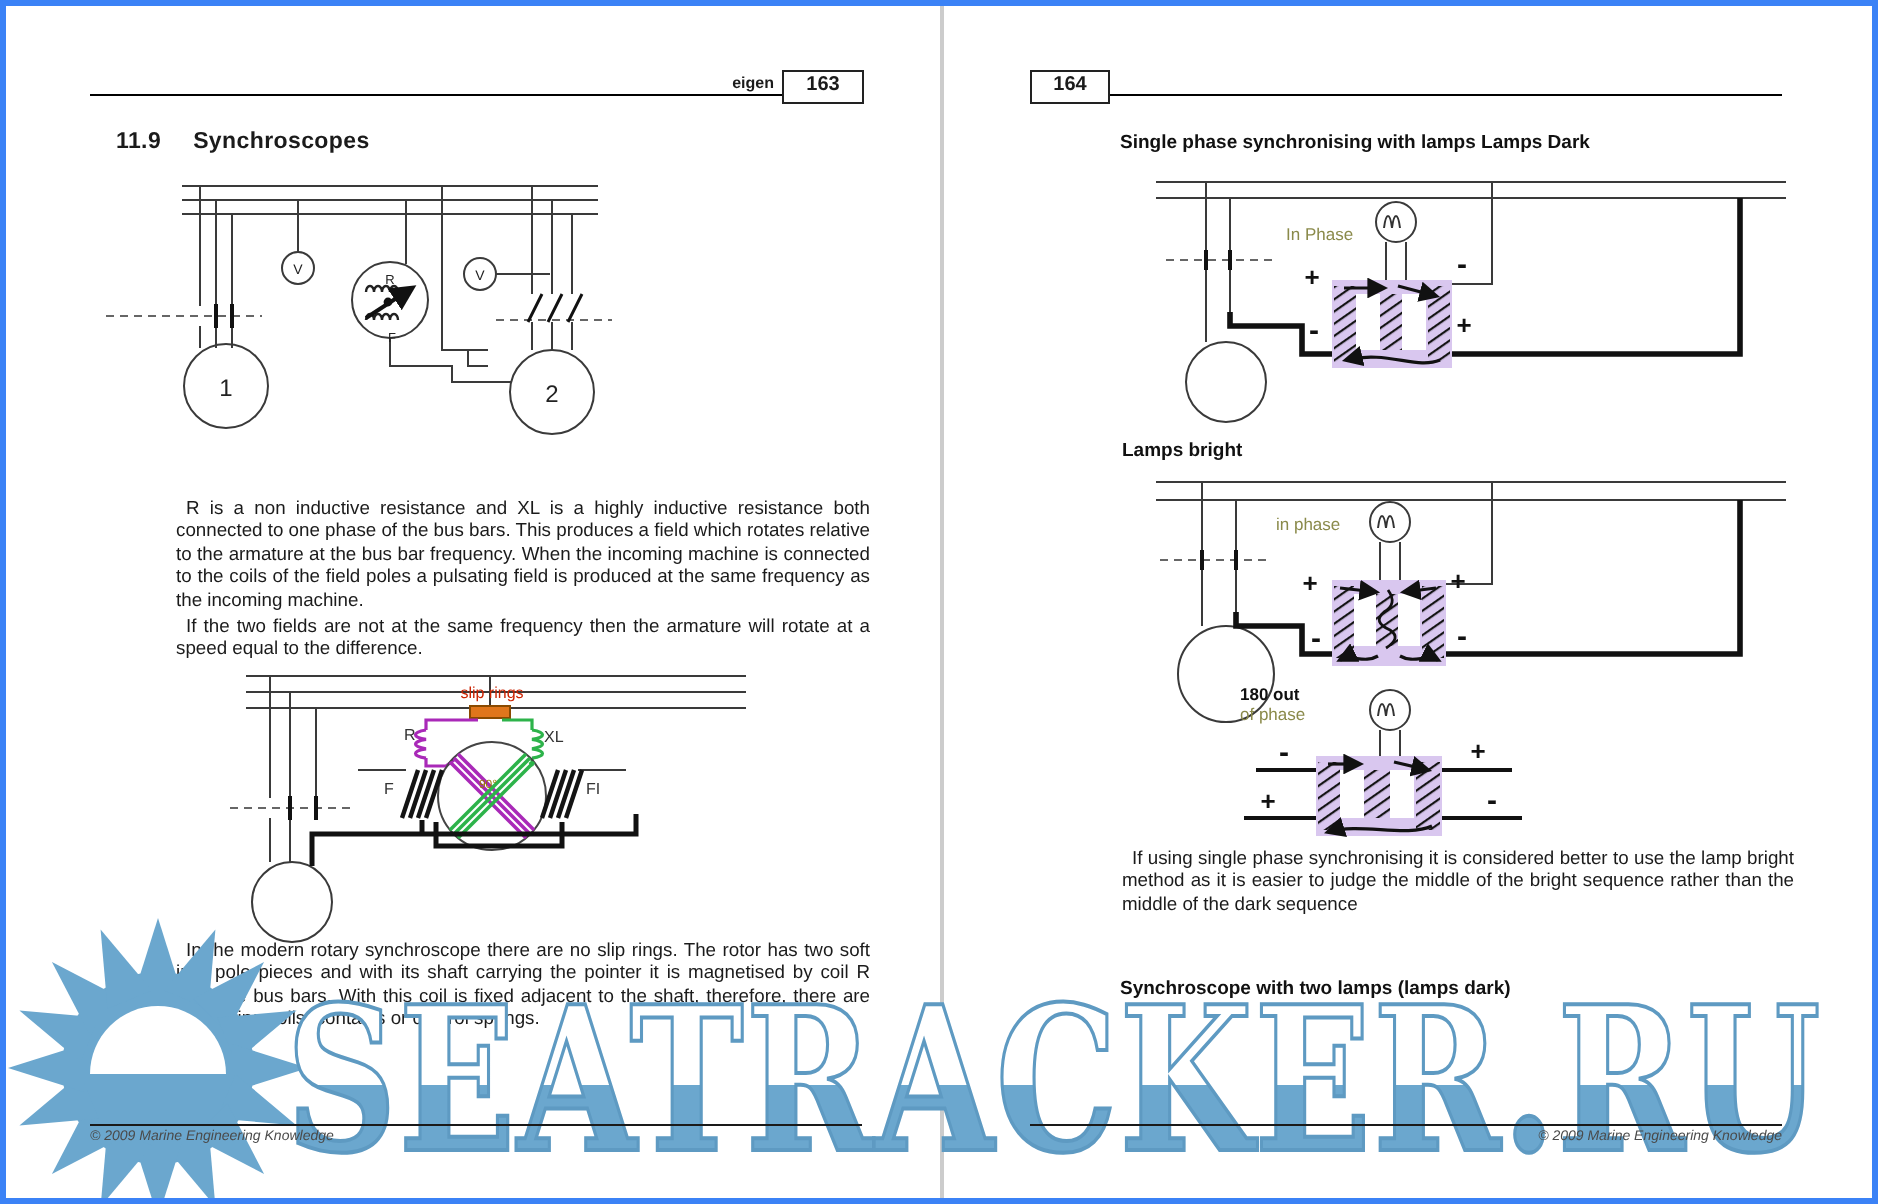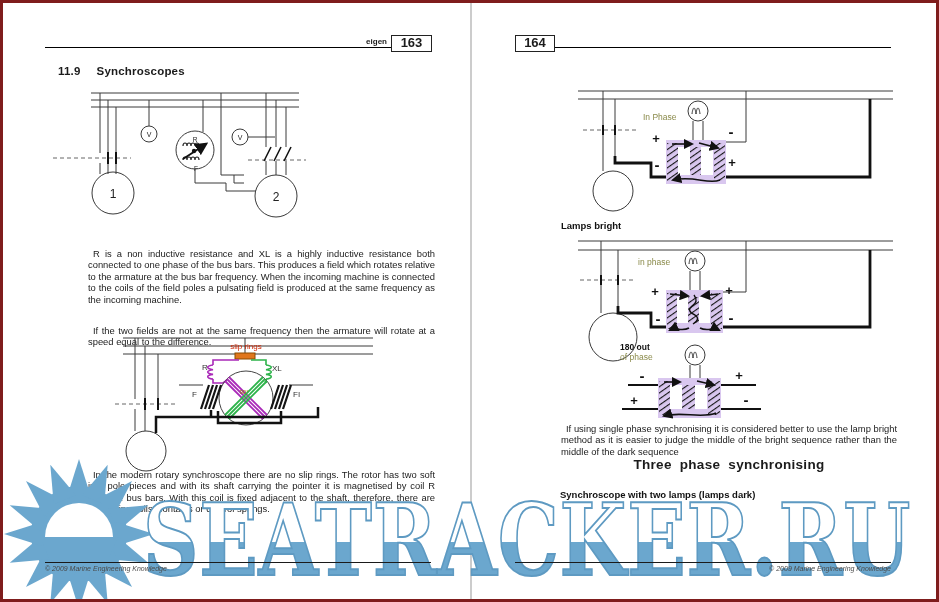--- a/index.html
+++ b/index.html
@@ -1,22 +1,22 @@
 <!DOCTYPE html>
 <html><head>
 <meta charset="utf-8">
 <style>
   html,body{margin:0;padding:0;background:#e8e8e8;}
   .frame{position:relative;width:939px;height:602px;background:#ffffff;
-    border:3px solid #7f1d1d;box-sizing:border-box;overflow:hidden;
+    border:3px solid #3b82f6;box-sizing:border-box;overflow:hidden;
     font-family:"Liberation Sans","DejaVu Sans",sans-serif;color:#1b1b1b;}
   .divider{position:absolute;left:467px;top:0;width:2px;height:602px;background:#cccccc;}
   .hline{position:absolute;height:1px;background:#000;z-index:2;}
   .pagebox{position:absolute;border:1px solid #222;background:#fff;z-index:3;
-    font-size:13px;font-weight:bold;text-align:center;line-height:14px;}
+    font-size:10px;font-weight:bold;text-align:center;line-height:14px;}
   .running{position:absolute;font-size:8px;font-weight:bold;text-align:right;z-index:2;}
   .h-section{position:absolute;font-size:11.5px;font-weight:bold;letter-spacing:.2px;}
   .h-section .num{margin-right:16px;}
   .para{position:absolute;font-size:9.4px;line-height:11.4px;text-align:justify;text-indent:5px;}
   .h-small{position:absolute;font-size:9.5px;font-weight:bold;color:#111;}
   .h-mid{position:absolute;font-size:11px;font-weight:bold;text-align:center;word-spacing:6px;letter-spacing:.5px;}
   .h-big{position:absolute;font-size:13.5px;font-weight:bold;text-align:center;word-spacing:4px;letter-spacing:.3px;}
   .footer-text{position:absolute;font-size:7px;font-style:italic;color:#4a4a4a;z-index:10;}
   .footline{position:absolute;height:1px;background:#1a1a1a;z-index:10;}
   .dsvg{position:absolute;z-index:1;}
@@ -104,21 +104,21 @@
       <text x="65" y="111" font-size="12" text-anchor="middle">1</text>
       <text x="228" y="114" font-size="12" text-anchor="middle">2</text>
       <text x="101" y="50" font-size="7" text-anchor="middle">V</text>
       <text x="192" y="53" font-size="7" text-anchor="middle">V</text>
       <text x="147" y="55" font-size="6.5" text-anchor="middle">R</text>
       <text x="148" y="84" font-size="6.5" text-anchor="middle">F</text>
     </g>
   </svg>
 
   <div class="para" style="left:85px;top:245px;width:347px;">R is a non inductive resistance and XL is a highly inductive resistance both connected to one phase of the bus bars. This produces a field which rotates relative to the armature at the bus bar frequency. When the incoming machine is connected to the coils of the field poles a pulsating field is produced at the same frequency as the incoming machine.</div>
-  <div class="para" style="left:85px;top:322px;width:347px;">If the two fields are not at the same frequency then the armature will rotate at a speed equal to the difference.</div>
+  <div class="para" style="left:85px;top:304px;width:347px;">If the two fields are not at the same frequency then the armature will rotate at a speed equal to the difference.</div>
 
   <svg class="dsvg" style="left:110px;top:330px;" width="270" height="140" viewBox="0 0 270 140">
     <g stroke="#3a3a3a" stroke-width="1" fill="none">
       <line x1="10" y1="5" x2="260" y2="5"></line>
       <line x1="10" y1="13" x2="260" y2="13"></line>
       <line x1="10" y1="21" x2="260" y2="21"></line>
       <line x1="132" y1="5" x2="132" y2="20"></line>
       <line x1="22" y1="5" x2="22" y2="66"></line>
       <line x1="32" y1="13" x2="32" y2="66"></line>
       <line x1="45" y1="21" x2="45" y2="66"></line>
@@ -188,20 +188,21 @@
   </svg>
 
   <div class="para" style="left:85px;top:466px;width:347px;">In the modern rotary synchroscope there are no slip rings. The rotor has two soft iron pole pieces and with its shaft carrying the pointer it is magnetised by coil R from the bus bars. With this coil is fixed adjacent to the shaft, therefore, there are no moving coils, contacts or control springs.</div>
 
   <div class="footline" style="left:42px;top:559px;width:386px;"></div>
   <div class="footer-text" style="left:42px;top:562px;width:300px;">© 2009 Marine Engineering Knowledge</div>
 
   <div class="hline" style="left:512px;top:44px;width:376px;"></div>
   <div class="pagebox" style="left:512px;top:32px;width:38px;height:15px;">164</div>
 
+  <div class="h-small" style="left:557px;top:63px;">Single phase synchronising with lamps Lamps Dark</div>
 
   <svg class="dsvg" style="left:555px;top:82px;" width="350" height="135" viewBox="0 0 350 135">
     <g stroke="#3a3a3a" stroke-width="1" fill="none">
       <line x1="20" y1="6" x2="335" y2="6"></line>
       <line x1="20" y1="14" x2="335" y2="14"></line>
       <line x1="45" y1="6" x2="45" y2="40"></line>
       <line x1="57" y1="14" x2="57" y2="40"></line>
       <line x1="45" y1="50" x2="45" y2="86"></line>
       <line x1="57" y1="50" x2="57" y2="71"></line>
       <circle cx="55" cy="106" r="20"></circle>
@@ -318,21 +319,20 @@
       <text x="76" y="70" font-size="13">+</text>
       <text x="188" y="70" font-size="15">-</text>
     </g>
     <g font-family="Liberation Sans, sans-serif">
       <text x="62" y="15" font-size="8.5" font-weight="bold" fill="#111">180 out</text>
       <text x="62" y="25" font-size="8.5" fill="#8a8a4a">of phase</text>
     </g>
   </svg>
 
   <div class="para" style="left:558px;top:420px;width:336px;">If using single phase synchronising it is considered better to use the lamp bright method as it is easier to judge the middle of the bright sequence rather than the middle of the dark sequence</div>
-  <div class="h-big" style="left:558px;top:454px;width:336px;">Three phase synchronising</div>
   <div class="h-small" style="left:557px;top:486px;">Synchroscope with two lamps (lamps dark)</div>
 
   <div class="footline" style="left:512px;top:559px;width:376px;"></div>
   <div class="footer-text" style="left:510px;top:562px;width:378px;text-align:right;">© 2009 Marine Engineering Knowledge</div>
 
   <svg class="wmark" width="939" height="152" viewBox="0 0 939 152">
     <g>
       <g fill="#6ba7ce">
         <circle cx="76" cy="81" r="48"></circle>
         <g id="ray">

